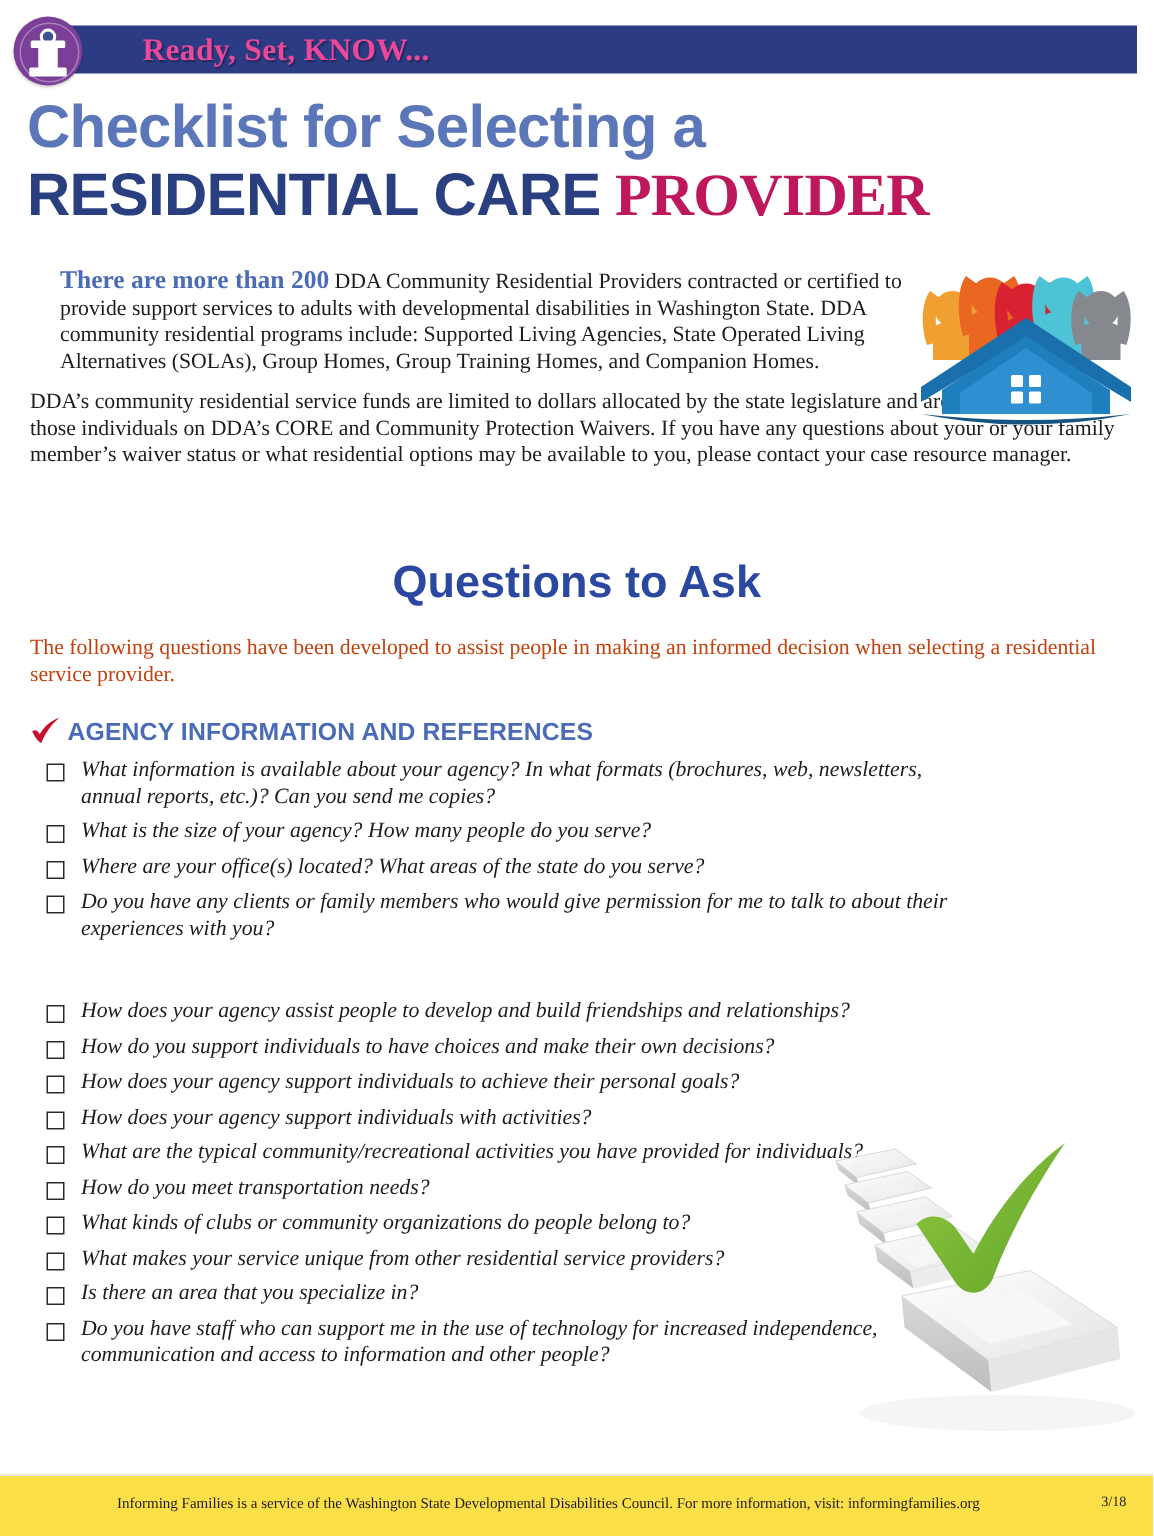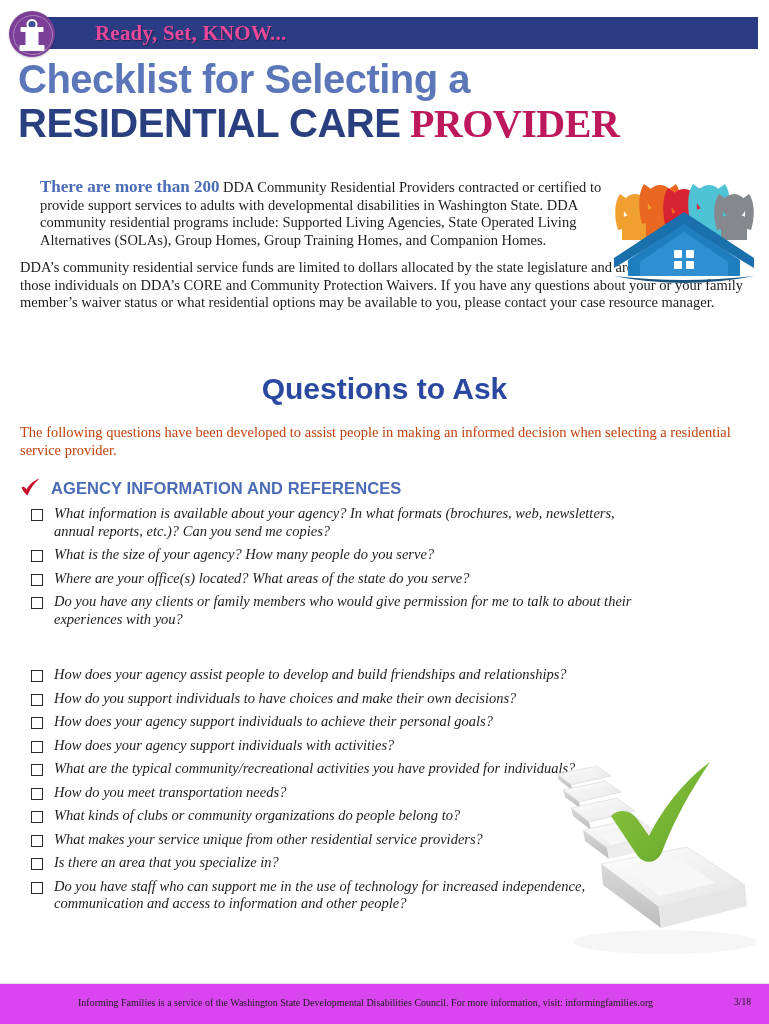--- a/index.html
+++ b/index.html
@@ -95,21 +95,21 @@
     content: "";
     position: absolute;
     left: -6px; bottom: -2px;
     width: 25px; height: 6px;
     background: #ffffff;
     border-radius: 1px;
   }
   
   .title-block {
     position: absolute;
-    left: 18px; top: 57px;
+    left: 18px; top: 63px;
     width: 730px;
   }
   .title-line1 {
     font-family: "Liberation Sans", sans-serif;
     font-weight: bold;
     font-size: 40px;
     line-height: 44px;
     color: #5b76b9;
     letter-spacing: -0.5px;
   }
@@ -175,21 +175,21 @@
   .section {
     position: absolute;
     left: 20px;
     width: 730px;
   }
   #section-0 { top: 478px; }
   #section-1 { top: 662px; }
   .section-head {
     display: flex;
     align-items: center;
-    gap: 9px;
+    gap: 3px;
     margin-bottom: 7px;
     text-align: center;
   }
   .tick {
     flex: 0 0 auto;
     width: 22px; height: 20px;
     position: relative;
   }
   .tick svg { display: block; }
   .section-title {
@@ -228,21 +228,21 @@
     left: 545px; top: 752px;
     width: 224px; height: 222px;
     pointer-events: none;
   }
   
   .footer {
     position: absolute;
     left: 0; bottom: 0;
     width: 769px; height: 40px;
     border-top: 1px solid #e3e3e3;
-    background: #d946ef;
+    background: #fde047;
   }
   .footer-text {
     position: absolute;
     left: 78px; top: 12px;
     font-family: "Liberation Serif", serif;
     font-size: 10px;
     line-height: 13px;
     color: #1c1c1c;
     white-space: nowrap;
   }

